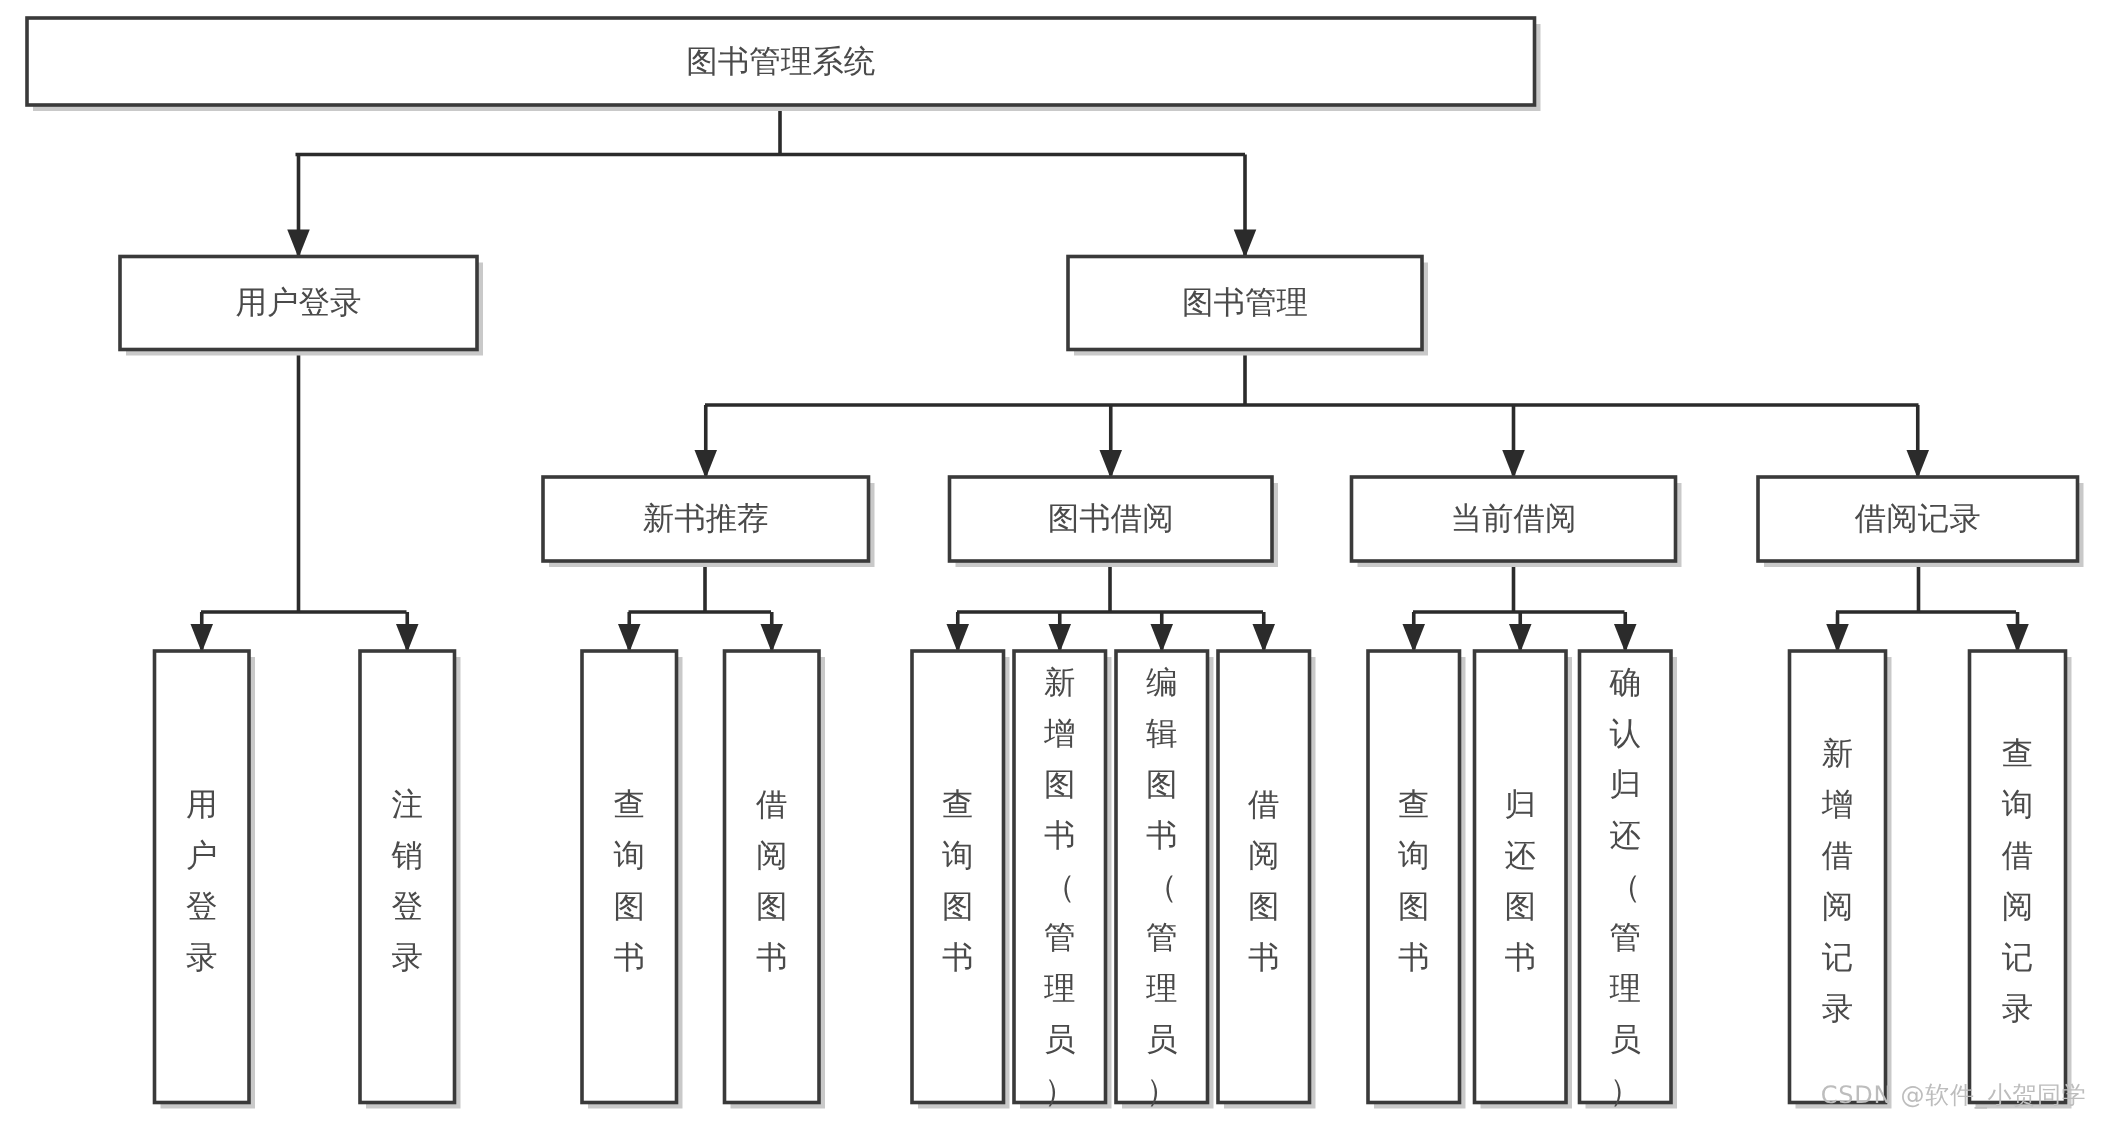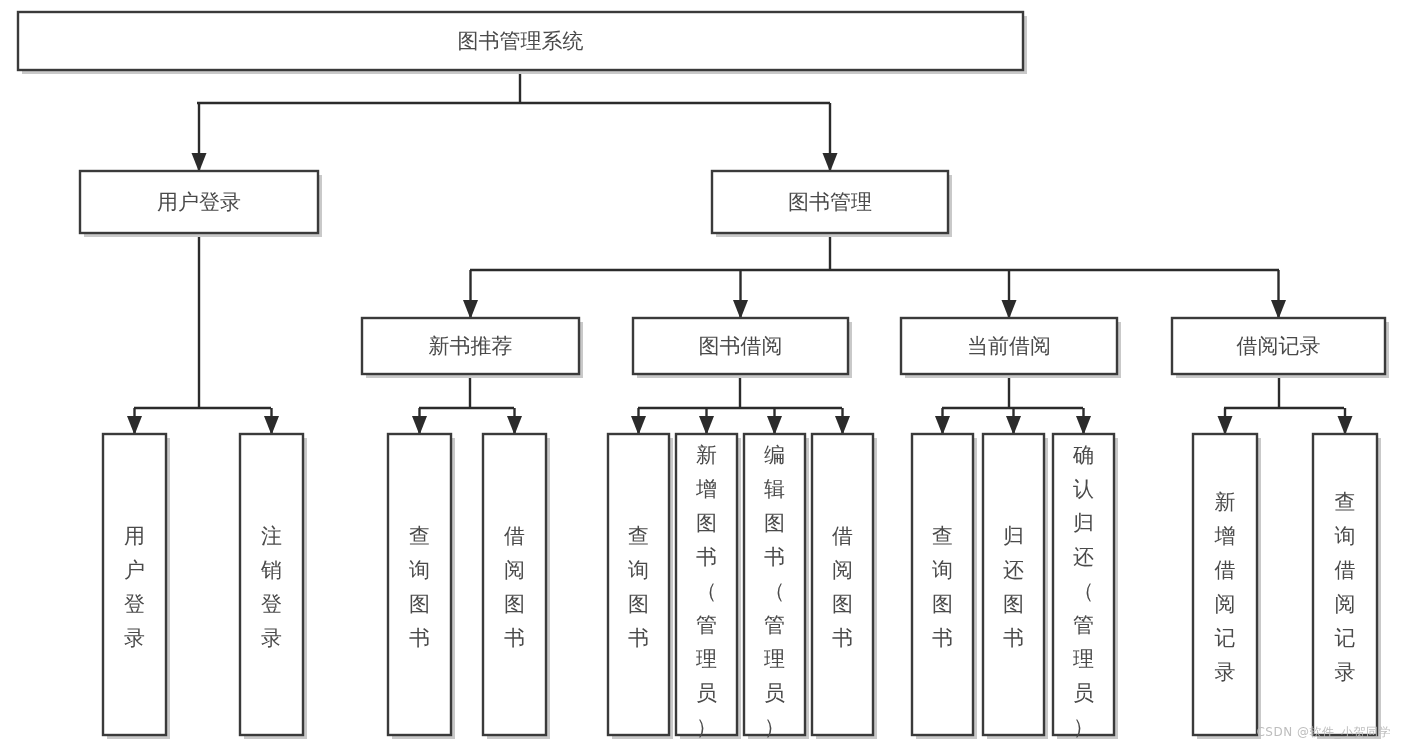--- a/index.html
+++ b/index.html
@@ -56,21 +56,21 @@
     fill: #4a4a4a;
     font-family: "DejaVu Sans", "Liberation Sans", sans-serif;
     font-size: 21px;
     text-anchor: middle;
   }
   .watermark {
     position: absolute;
     right: 14px;
     bottom: 6px;
     color: #bdbdbd;
-    font-size: 12px;
+    font-size: 16px;
     font-family: "DejaVu Sans", "Liberation Sans", sans-serif;
     letter-spacing: 0.5px;
     white-space: nowrap;
     pointer-events: none;
     margin-left: 16px;
   }
 </style>
 </head>
 <body>
 

